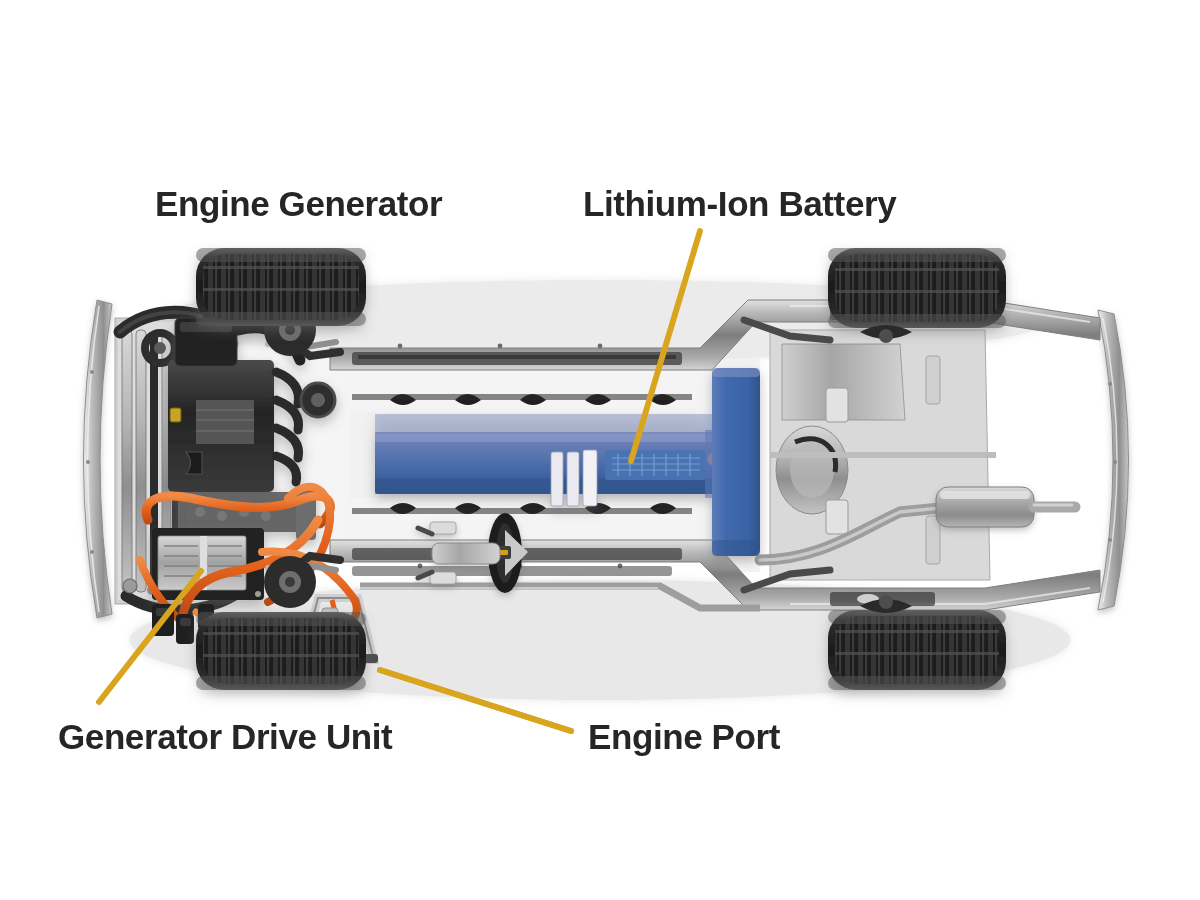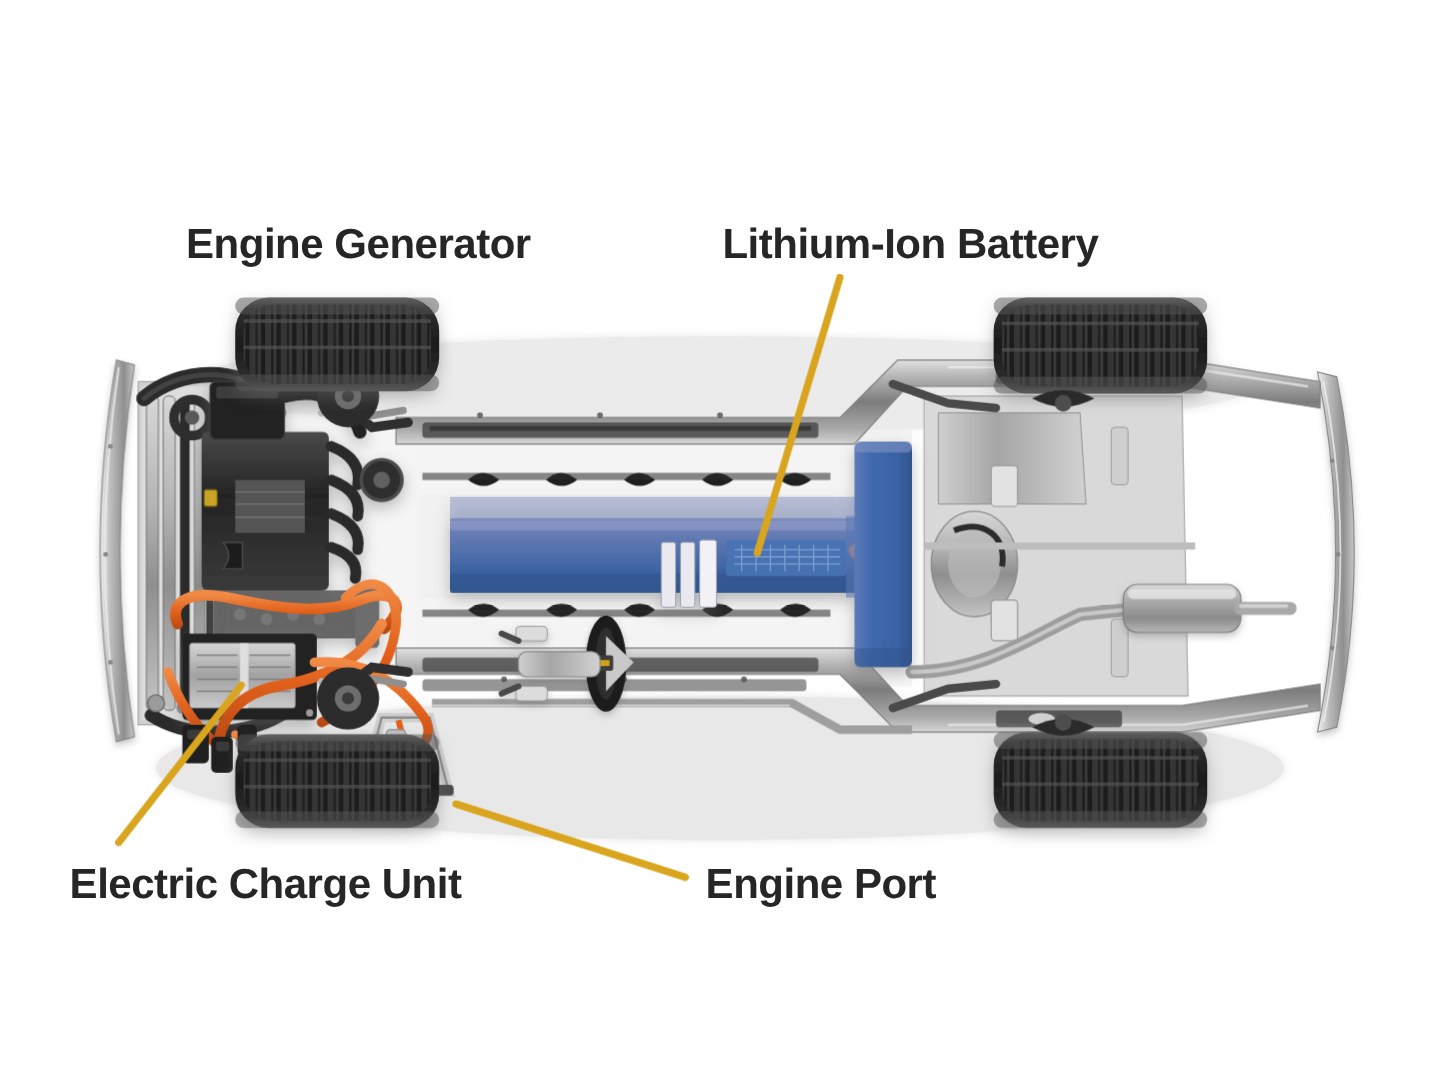--- a/index.html
+++ b/index.html
@@ -413,19 +413,19 @@
     <g stroke="#D9A51E" stroke-width="6" stroke-linecap="round" x1="222" y1="228" x2="232" y2="420">
       <line x1="700" y1="231" x2="631" y2="461" stroke="#D9A51E"></line>
       <line x1="99" y1="702" x2="201" y2="571" stroke="#D9A51E"></line>
       <line x1="380" y1="670" x2="571" y2="731" stroke="#D9A51E"></line>
       <line x1="380" y1="670" x2="571" y2="731" stroke="#D9A51E"></line>
     </g>
   </svg>
 
   <div class="lbl" id="lbl-engine" style="left: 155px; top: 186px; color: rgb(38, 38, 38);">Engine Generator</div>
 
-  <div class="lbl" id="lbl-battery" style="left: 583px; top: 186px; color: rgb(38, 38, 38); margin-left: 19px;">Lithium-Ion Battery</div>
-
-  <div class="lbl" id="lbl-edu" style="left: 58px; top: 719px; color: rgb(38, 38, 38);">Electric Charge Unit</div>
+  <div class="lbl" id="lbl-battery" style="left: 583px; top: 186px; color: rgb(38, 38, 38);">Lithium-Ion Battery</div>
+
+  <div class="lbl" id="lbl-edu" style="left: 58px; top: 719px; color: rgb(38, 38, 38);">Generator Drive Unit</div>
 
   <div class="lbl" id="lbl-charge" style="left: 588px; top: 719px; color: rgb(38, 38, 38);">Engine Port</div>
 
 </div>
 
 </body></html>

